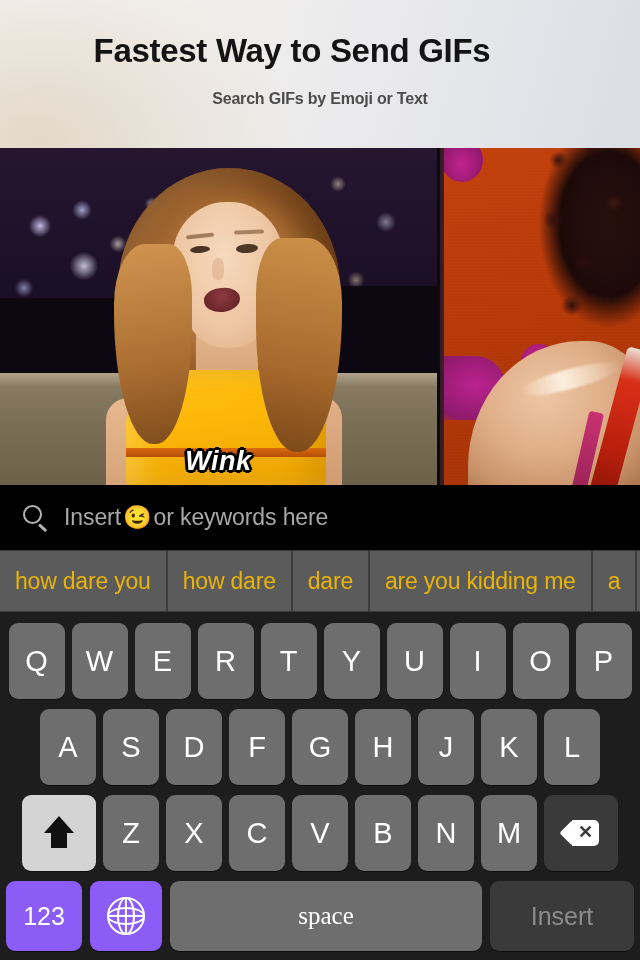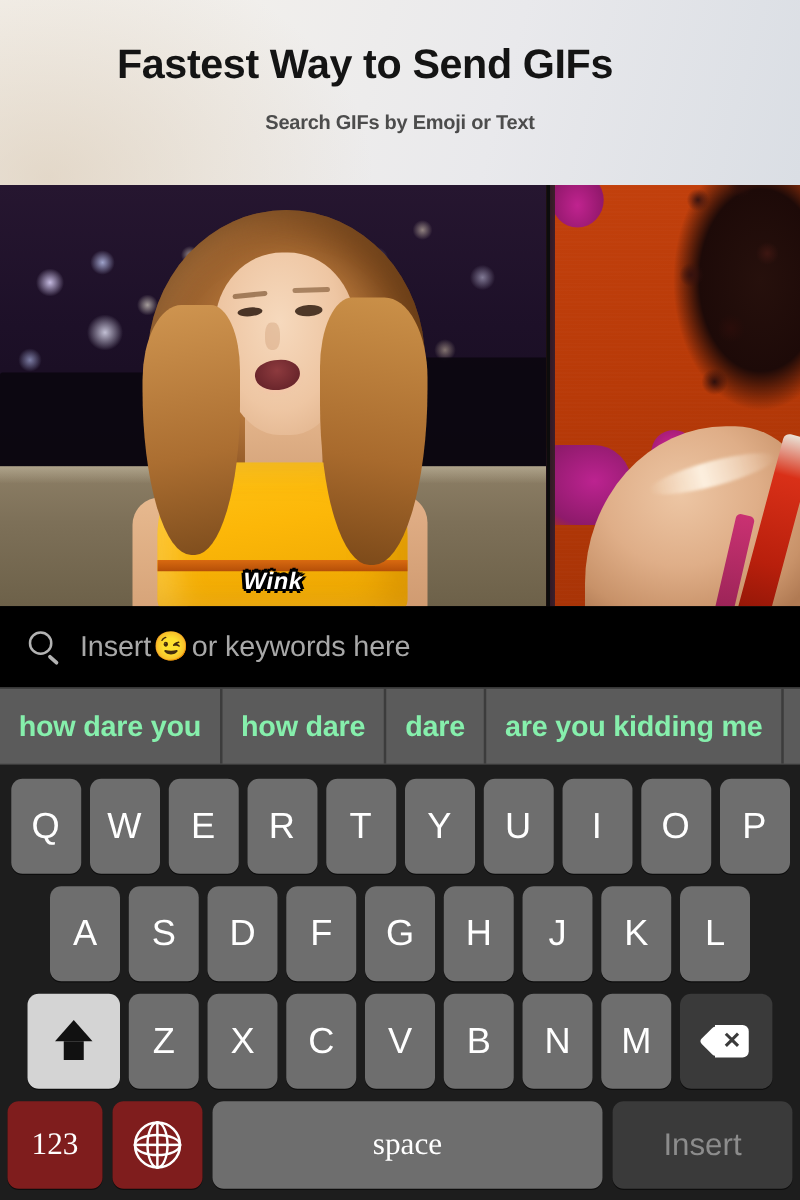--- a/index.html
+++ b/index.html
@@ -107,21 +107,21 @@
     background:linear-gradient(170deg,#cf9550 0%, #ab6e31 60%, #7d4c1c 100%);
     border-radius:40% 30% 46% 50% / 30% 26% 60% 66%;
   }
   .g1-hairfrontR {
     position:absolute; left:256px; top:90px; width:86px; height:214px;
     background:linear-gradient(190deg,#cb9149 0%, #a86a2d 60%, #7a4818 100%);
     border-radius:30% 40% 50% 46% / 26% 30% 66% 60%;
   }
   .g1-cap {
     position:absolute; left:0; bottom:8px; width:437px; text-align:center;
-    font-size:19px; font-style:italic; font-weight:bold; color:#fff;
+    font-size:27px; font-style:italic; font-weight:bold; color:#fff;
     letter-spacing:.5px;
     text-shadow:
       -2px -2px 0 #000, 2px -2px 0 #000, -2px 2px 0 #000, 2px 2px 0 #000,
       -3px 0 0 #000, 3px 0 0 #000, 0 -3px 0 #000, 0 3px 0 #000;
   }
 
   
   .g2 { position:absolute; inset:0;
         background:linear-gradient(165deg,#c3410d 0%, #b83a08 45%, #a43206 100%); }
   .g2-noise { position:absolute; inset:0; opacity:.12;
@@ -180,38 +180,38 @@
                   transform-origin:left center; }
   .s-ph { font-size:23px; color:#a8a8a8; letter-spacing:-0.1px; display:flex;
           align-items:center; gap:2px; }
   .s-emoji { font-size:23px; line-height:1; }
 
   
   .suggest { position:absolute; left:0; top:550px; width:640px; height:62px;
              background:#5b5b5b; display:flex; align-items:stretch; overflow:hidden;
              border-top:1px solid #3a3a3a; border-bottom:1px solid #3a3a3a; }
   .sg { display:flex; align-items:center; justify-content:center;
-        color:#86efac; font-size:23px; white-space:nowrap; padding:0 15px;
-        border-right:2px solid #3c3c3c; flex:0 0 auto; letter-spacing:-0.2px;font-weight:bold; }
+        color:#eab308; font-size:23px; white-space:nowrap; padding:0 15px;
+        border-right:2px solid #3c3c3c; flex:0 0 auto; letter-spacing:-0.2px; }
 
   
   .kb { position:absolute; left:0; top:612px; width:640px; height:348px; background:#1d1d1d; }
   .krow { position:absolute; left:0; width:640px; display:flex; align-items:center; }
   .krow.r1 { top:10px;  height:78px; justify-content:center; gap:7px; }
   .krow.r2 { top:96px;  height:78px; justify-content:center; gap:7px; }
   .krow.r3 { top:182px; height:78px; justify-content:center; gap:7px; }
   .krow.r4 { top:268px; height:72px; justify-content:flex-start; gap:8px; padding:0 6px; }
   .key {
     background:#6e6e6e; border-radius:9px; color:#fff;
     display:flex; align-items:center; justify-content:center;
     font-size:29px; font-weight:normal;
     box-shadow:0 1px 0 rgba(0,0,0,.55);
     width:56px; height:76px; flex:0 0 auto;
   }
-  .key.dark { background:#7f1d1d;font-family:Liberation Serif, serif; }
+  .key.dark { background:#8b5cf6; }
   .key.shift { background:#d4d4d4; width:74px; }
   .key.bksp  { background:#3a3a3a; width:74px; }
   .key.num   { width:76px; height:70px; font-size:25px; }
   .key.globe { width:72px; height:70px; }
   .key.space { background:#6e6e6e; flex:1 1 auto; height:70px; font-size:25px;font-family:Liberation Serif, serif; }
   .key.srch  { background:#3a3a3a; color:#8c8c8c; width:144px; height:70px; font-size:25px; }
 
   .shift-arrow { width:0;height:0; position:relative; }
   .shift-arrow:before {
     content:""; position:absolute; left:-15px; top:-17px;

